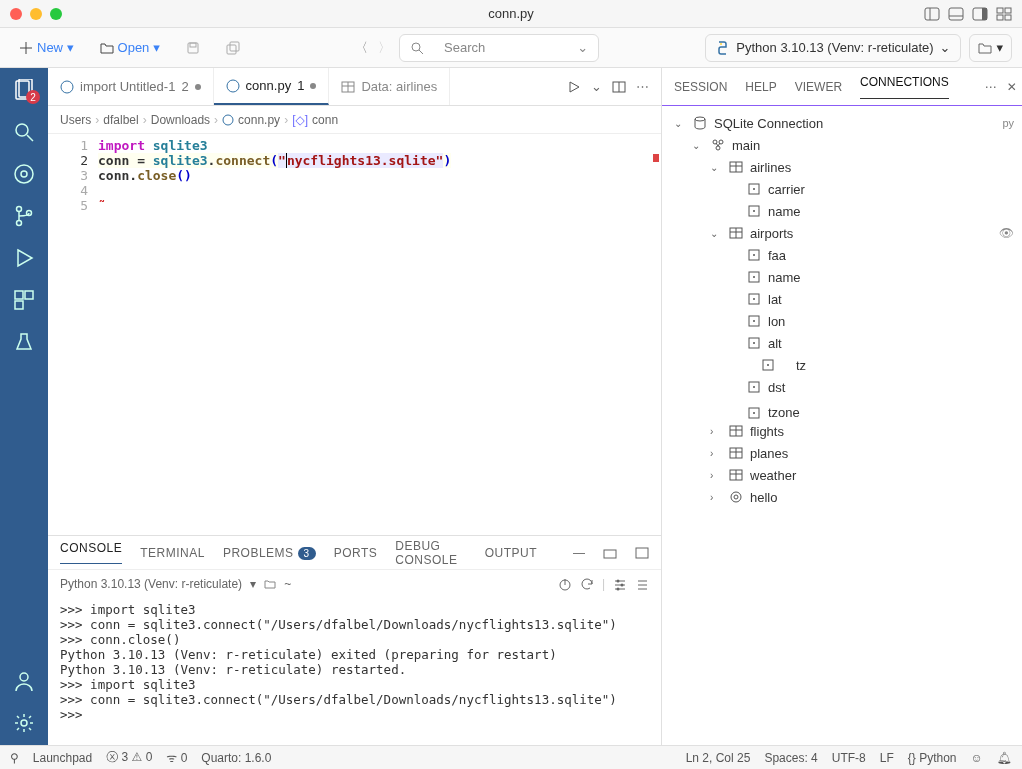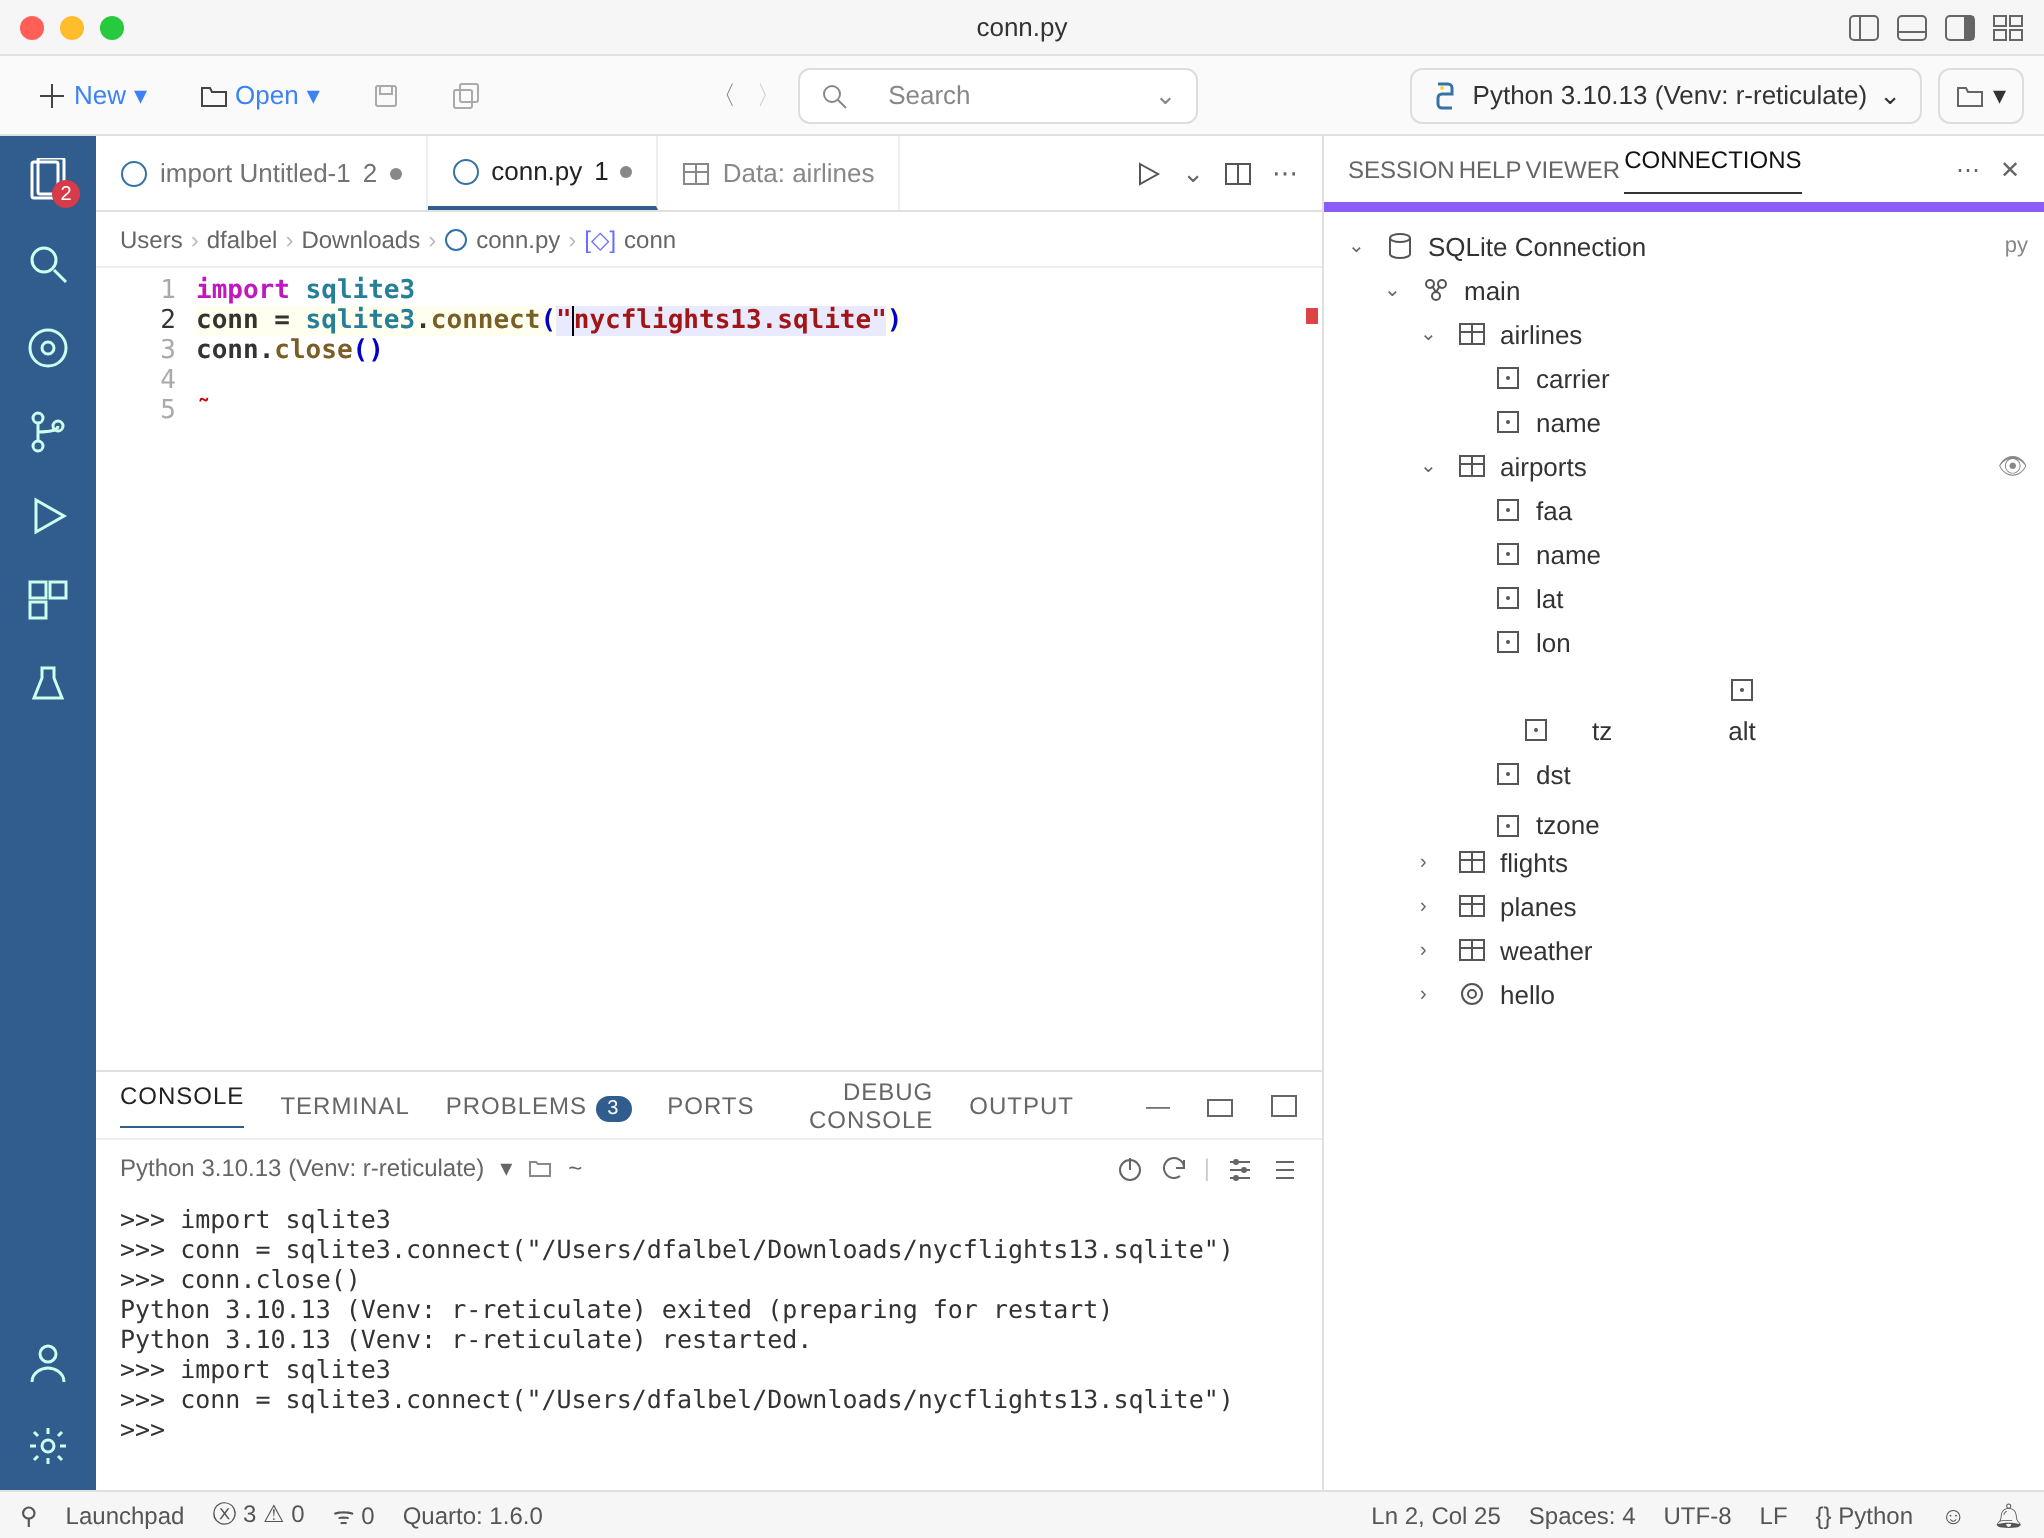--- a/index.html
+++ b/index.html
@@ -53,31 +53,31 @@
 .kw-import { color:#c018c0; }
 .kw-mod { color:#267f99; }
 .kw-call { color:#795e26; }
 .kw-str { color:#a31515; background:#eaeaff; }
 .kw-par { color:#0000cc; }
 .code .cursor { border-left:1px solid #000; }
 
 
 .panel { height:210px; border-top:1px solid #e0e0e0; display:flex; flex-direction:column; }
 .paneltabs { height:34px; display:flex; align-items:center; gap:18px; padding:0 12px; font-size:12px; color:#666; border-bottom:1px solid #eee; }
-.paneltabs .ptab { letter-spacing:0.5px; cursor:pointer;text-align:right; }
+.paneltabs .ptab { letter-spacing:0.5px; cursor:pointer; }
 .paneltabs .ptab.active { color:#222; border-bottom:1px solid #305c8e; padding-bottom:8px; }
 .paneltabs .ptab .pbadge { background:#305c8e; color:#fff; border-radius:8px; font-size:10px; padding:1px 6px; margin-left:4px; }
 .paneltabs .spacer { flex:1; }
 .panel-sub { height:28px; display:flex; align-items:center; padding:0 12px; font-size:12px; color:#666; gap:8px; }
 .panel-sub .spacer { flex:1; }
 .console { flex:1; padding:4px 12px; font-family: Menlo, Consolas, monospace; font-size:12.5px; white-space:pre; overflow:hidden; color:#333; }
 
 
 .rightpanel { width:360px; display:flex; flex-direction:column; }
-.rptabs { height:38px; display:flex; align-items:center; gap:2px; padding:0 12px; font-size:12px; color:#666; border-bottom:5px solid #8b5cf6; }
+.rptabs { height:38px; display:flex; align-items:center; gap:18px; padding:0 12px; font-size:12px; color:#666; border-bottom:1px solid #8b5cf6; }
 .rptabs .rtab { cursor:pointer; }
 .rptabs .rtab.active { color:#111; border-bottom:1px solid #333; padding-bottom:9px; }
 .rptabs .spacer { flex:1; }
 .rptabs .ract { display:flex; gap:10px; align-items:center; }
 .tree { flex:1; padding:6px 8px; font-size:13px; overflow:auto; }
 .tree-row { display:flex; align-items:center; gap:6px; height:22px; padding-left:4px; cursor:pointer; }
 .tree-row .chev { width:12px; color:#666; font-size:10px; }
 .tree-row .ticon { width:16px; display:inline-flex; justify-content:center; color:#555; }
 .ttype { color:#999; font-size:11px; margin-left:4px; }
 .lang-chip { margin-left:auto; font-size:11px; color:#888; }
@@ -500,21 +500,21 @@
           <span class="chev"></span>
           <span class="ticon">
             <svg width="14" height="14">
               <rect x="2" y="2" width="10" height="10" fill="none" stroke="#555"></rect>
               <circle cx="7" cy="7" r="1" fill="#555"></circle>
             </svg>
           </span>
           <span>lon</span> 
           <span class="ttype"><real></real></span>
         </div>
-        <div class="tree-row" style="padding-left: 58px; flex-direction: column;">
+        <div class="tree-row" style="padding-left: 58px;">
           <span class="chev"></span>
           <span class="ticon">
             <svg width="14" height="14">
               <rect x="2" y="2" width="10" height="10" fill="none" stroke="#555"></rect>
               <circle cx="7" cy="7" r="1" fill="#555"></circle>
             </svg>
           </span>
           <span>alt</span> 
           <span class="ttype"><real></real></span>
         </div>

